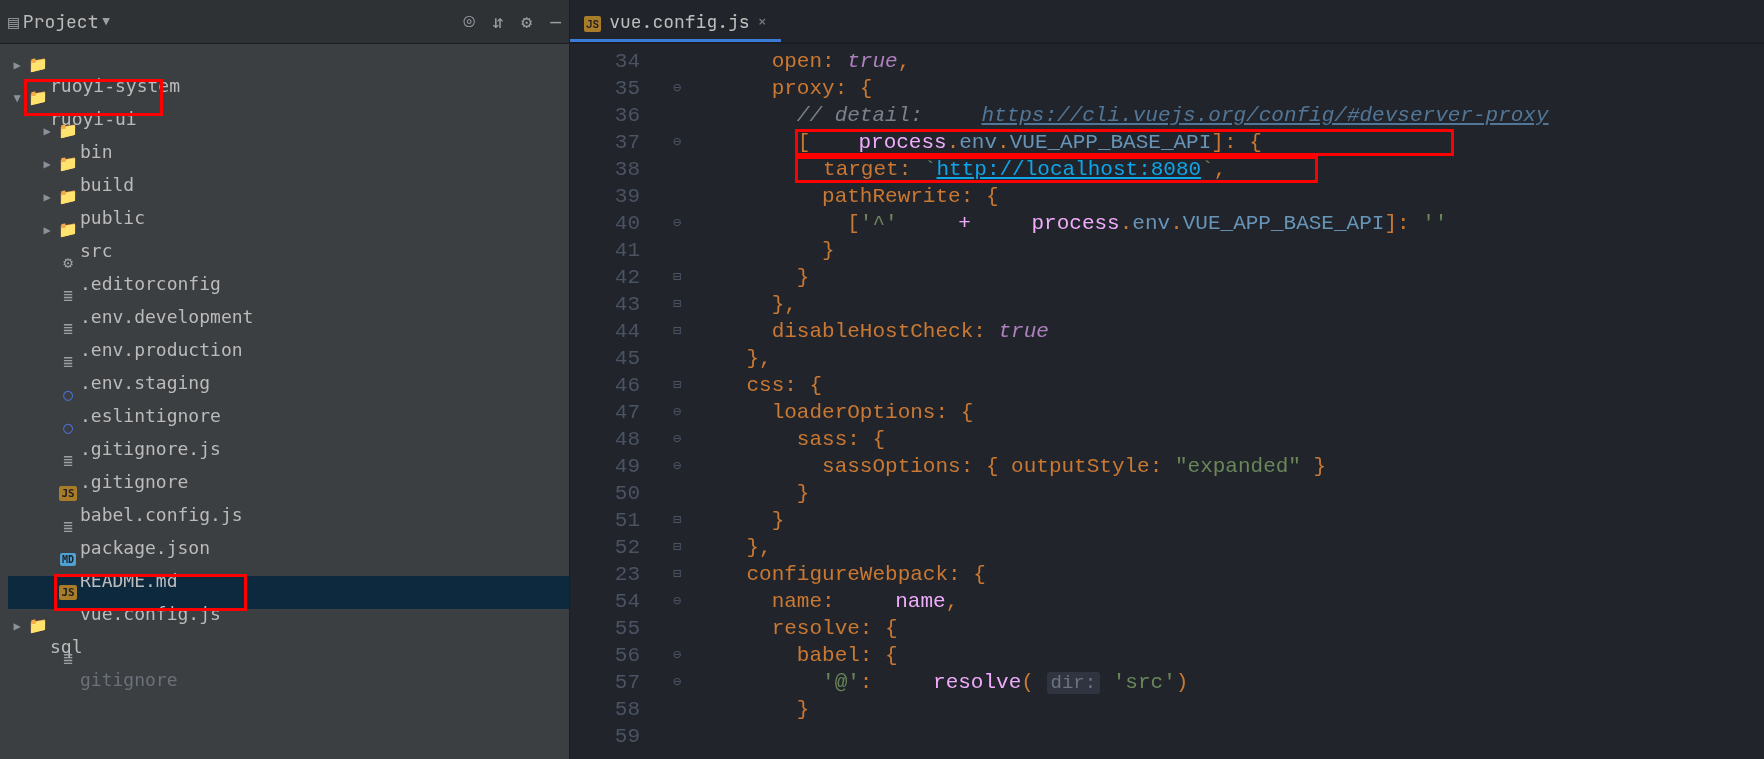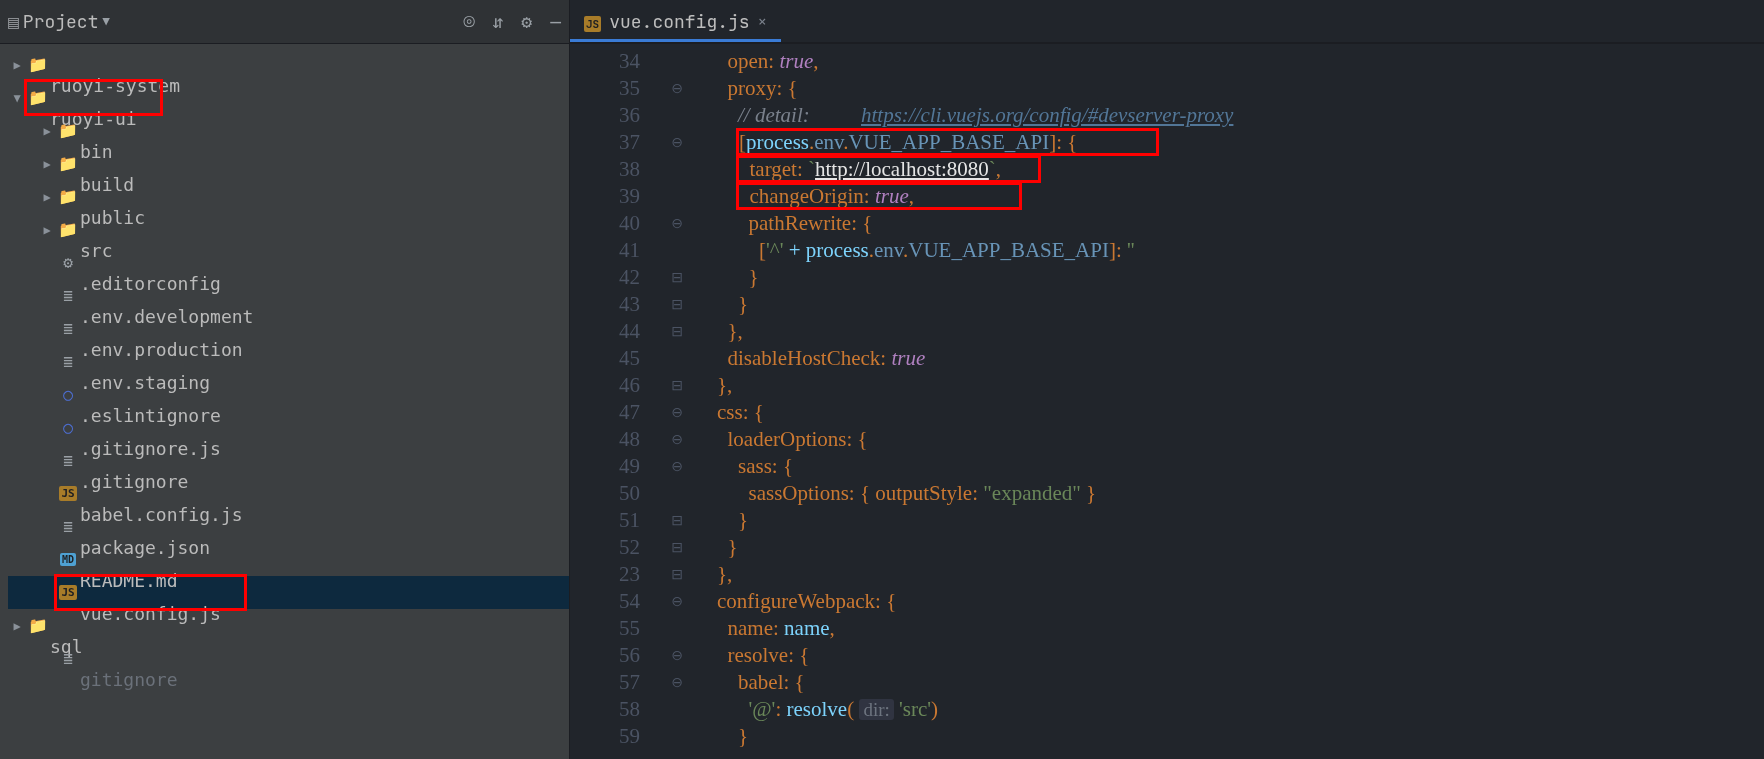--- a/index.html
+++ b/index.html
@@ -35,37 +35,37 @@
 .redbox { outline:3px solid #ff0000; outline-offset:-1px; }
 
 
 .editor { flex:1; display:flex; flex-direction:column; background:#21252b; }
 .tabbar { height:44px; border-bottom:2px solid #1b1d22; display:flex; align-items:flex-end; }
 .tab { display:flex; align-items:center; gap:8px; padding:6px 14px; border-bottom:3px solid #3a7bd5; background:#21252b; }
 .tab .ic.js::before { content:"JS"; }
 .tab .name { color:#bebebe; }
 .tab .close { color:#7a818c; font-size:16px; cursor:pointer; }
 
-.code { flex:1; display:flex; overflow:auto; font-family:Liberation Serif, serif; font-size:21px; line-height:27px; }
+.code { flex:1; display:flex; overflow:auto; font-family:Liberation Mono, monospace; font-size:21px; line-height:27px; }
 .gutter { width:100px; text-align:right; color:#4b5363; padding:4px 30px 0 0; user-select:none; background:#21252b; }
 .gutter div { height:27px; }
 .gcol { width:14px; background:#21252b; padding-top:4px;}
 .gcol div { height:27px; color:#4b5363; text-align:center; font-size:14px;}
 .src { flex:1; padding:4px 0 5px 12px; }
 .src .line { height:27px; white-space:pre; position:relative; }
 
 
 .c-key   { color:#b080c0; }         
 .c-prop  { color:#ca7832; }         
 .c-punc  { color:#ca7832; }         
-.c-white { color:#7dd3fc; }         
+.c-white { color:#f0abfc;margin-left:48px; }         
 .c-str2  { color:#6a8759; }         
 .c-cmt   { color:#7a818c; font-style:italic; }
 .c-link  { color:#527697; font-style:italic; text-decoration:underline;margin-left:46px; }
-.c-link2 { color:#e5e5e5; text-decoration:underline; }
+.c-link2 { color:#0ea5e9; text-decoration:underline; }
 .c-ital  { font-style:italic; }
 .c-expr  { color:#6894b7; }
 .hint    { color:#6d747f; background:#303441; padding:0 4px; border-radius:3px; font-size:19px;}
 .redspan { outline:3px solid #ff0000; outline-offset:-1px; padding:0 1px; }
 
 </style>
 </head>
 <body>
 
 <div class="root">
@@ -252,21 +252,20 @@
           <div>⊖</div>
           <div></div>
           <div></div>
         </div>
       <div class="src" id="src">
           <div class="line">      <span class="c-prop">open</span><span class="c-punc">:</span> <span class="c-key c-ital">true</span><span class="c-punc">,</span></div>
           <div class="line">      <span class="c-prop">proxy</span><span class="c-punc">:</span> <span class="c-punc">{</span></div>
           <div class="line">        <span class="c-cmt">// detail: </span><span class="c-link">https://cli.vuejs.org/config/#devserver-proxy</span></div>
           <div class="line">        <span class="redspan"><span class="c-punc">[</span><span class="c-white">process</span><span class="c-punc">.</span><span class="c-expr">env</span><span class="c-punc">.</span><span class="c-expr">VUE_APP_BASE_API</span><span class="c-punc">]:</span> <span class="c-punc">{</span>               </span></div>
           <div class="line">        <span class="redspan">  <span class="c-prop">target</span><span class="c-punc">:</span> <span class="c-str2">`</span><span class="c-link2">http://localhost:8080</span><span class="c-str2">`</span><span class="c-punc">,</span>       </span></div>
-          <div class="line">        <span class="redspan">  <span class="c-prop">changeOrigin</span><span class="c-punc">:</span> <span class="c-key c-ital">true</span><span class="c-punc">,</span>                    </span></div>
           <div class="line">          <span class="c-prop">pathRewrite</span><span class="c-punc">:</span> <span class="c-punc">{</span></div>
           <div class="line">            <span class="c-punc">[</span><span class="c-str2">'^'</span> <span class="c-white">+</span> <span class="c-white">process</span><span class="c-punc">.</span><span class="c-expr">env</span><span class="c-punc">.</span><span class="c-expr">VUE_APP_BASE_API</span><span class="c-punc">]:</span> <span class="c-str2">''</span></div>
           <div class="line">          <span class="c-punc">}</span></div>
           <div class="line">        <span class="c-punc">}</span></div>
           <div class="line">      <span class="c-punc">},</span></div>
           <div class="line">      <span class="c-prop">disableHostCheck</span><span class="c-punc">:</span> <span class="c-key c-ital">true</span></div>
           <div class="line">    <span class="c-punc">},</span></div>
           <div class="line">    <span class="c-prop">css</span><span class="c-punc">:</span> <span class="c-punc">{</span></div>
           <div class="line">      <span class="c-prop">loaderOptions</span><span class="c-punc">:</span> <span class="c-punc">{</span></div>
           <div class="line">        <span class="c-prop">sass</span><span class="c-punc">:</span> <span class="c-punc">{</span></div>

